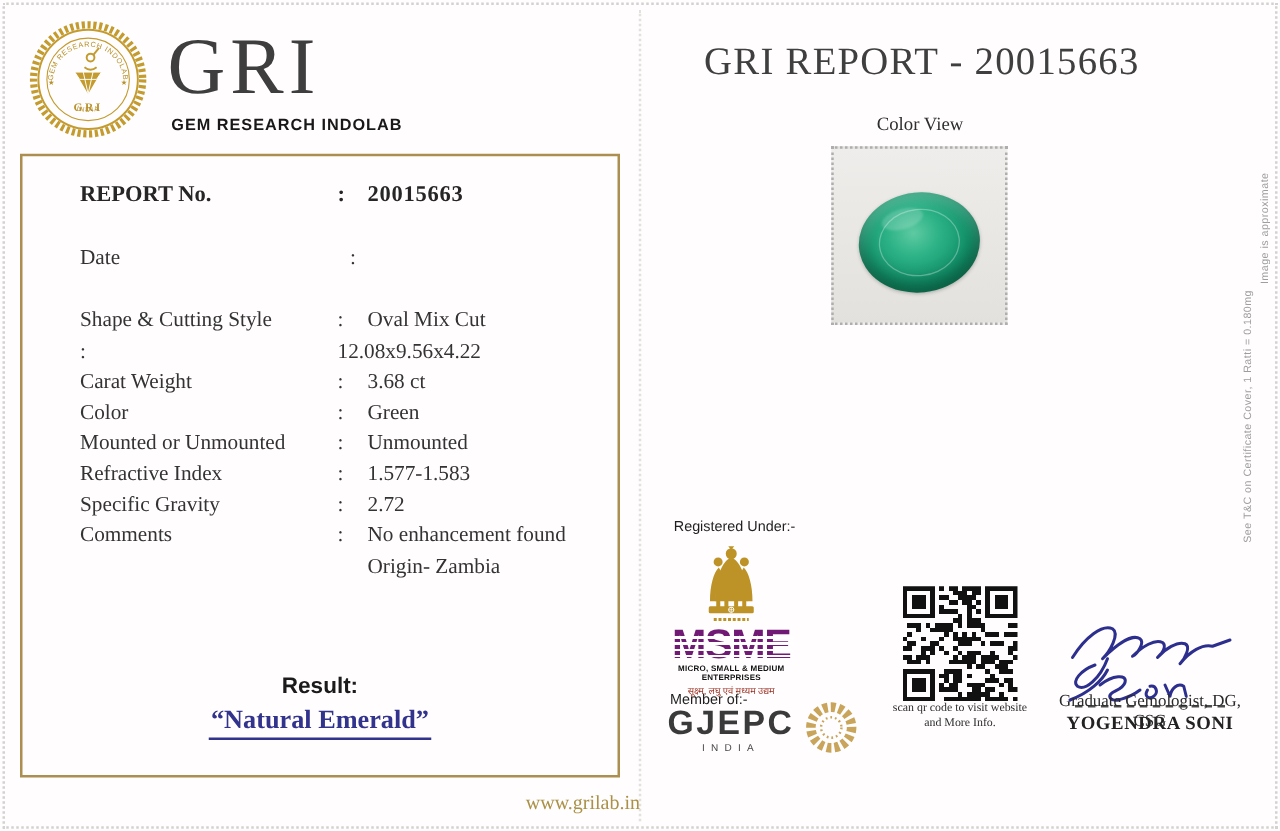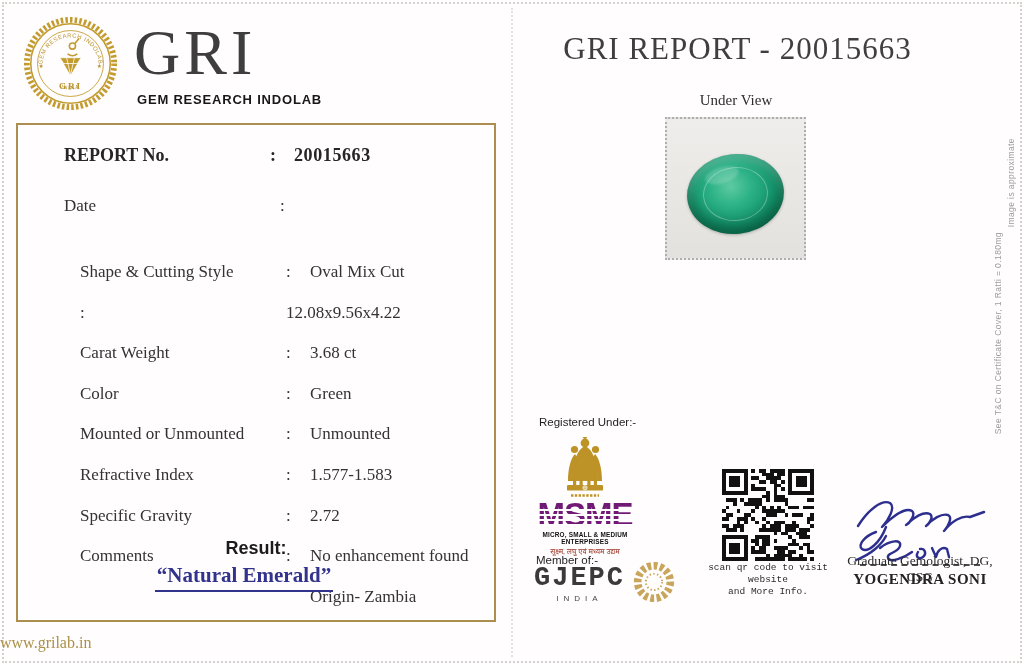--- a/index.html
+++ b/index.html
@@ -19,27 +19,27 @@
 
   
   .gold-box { position:absolute; left:16px; top:123px; width:480px; height:499px;
           border:2px solid #ab8e50; }
   .field-row { position:absolute; left:64px; width:420px; display:grid;
           grid-template-columns:206px 24px auto; font-size:17px; color:#333; }
   .row-reportno { top:145px; font-weight:bold; font-size:18px; color:#262626; }
   .row-reportno .val { letter-spacing:0.6px; }
   .row-date { top:196px;gap:10px; }
   .specs { position:absolute; left:64px; top:244px; width:420px; }
-  .specs .field-row { position:static; margin:16px; height:24.6px; line-height:24.6px; }
+  .specs .field-row { position:static; margin:0; height:24.6px; line-height:24.6px; }
   .result-label { position:absolute; left:16px; top:538px; width:480px; text-align:center;
           font-family:"Liberation Sans",sans-serif; font-weight:bold; font-size:18px; color:#1b1b1b; }
-  .result-value { position:absolute; left:4px; top:563px; width:480px; text-align:center; }
+  .result-value { position:absolute; left:16px; top:563px; width:480px; text-align:center; }
   .result-value span { display:inline-block; font-weight:bold; font-size:21px; color:#32338c;
           border-bottom:2px solid #32338c; padding:0 2px 2px 2px; }
-  .website { position:absolute; left:0; top:634px; width:512px; text-align:left;
+  .website { position:absolute; left:0; top:634px; width:512px; text-align:right;
           font-size:16px; color:#ab9148; }
 
   
   .report-title { position:absolute; left:550px; top:31px; width:375px; text-align:center;
           font-size:31px; color:#3f3f3f; letter-spacing:1px; }
   .face-view { position:absolute; left:660px; top:92px; width:152px; text-align:center;
           font-size:15px; color:#2e2e2e; }
   .photo { position:absolute; left:665px; top:117px; width:141px; height:143px;
           background:linear-gradient(180deg,#eeedeb 0%,#e7e6e2 60%,#e2e1dd 100%);
           border:2px dotted #aeaeae; display:flex; justify-content:center; align-items:center; }
@@ -68,30 +68,30 @@
           transform:scaleY(1.0); }
   .msme-logo::after { content:""; position:absolute; left:-2px; right:-2px; top:7px; bottom:3px;
           background:repeating-linear-gradient(180deg, rgba(255,255,255,0) 0 3px, #fff 3px 5px); }
   .msme-line1 { font-family:"Liberation Sans",sans-serif; font-weight:bold; font-size:6.4px;
           color:#111; margin-top:1px; letter-spacing:0.2px; }
   .msme-line2 { font-size:7.5px; color:#9c3326; margin-top:1px; }
 
   .member-heading { position:absolute; left:536px; top:554px; font-family:"Liberation Sans",sans-serif;
           font-size:11.5px; color:#1f1f1f; }
   .gjepc-block { position:absolute; left:534px; top:565px; display:flex; align-items:flex-start; }
-  .gjepc-text { font-family:Liberation Mono, monospace; font-weight:bold; font-size:27px;
+  .gjepc-text { font-family:Liberation Sans, sans-serif; font-weight:bold; font-size:27px;
           line-height:1; color:#3a3a3a; letter-spacing:2px; }
   .gjepc-sub { font-family:"Liberation Sans",sans-serif; font-size:8px; letter-spacing:5px;
           color:#474747; margin-top:2px; text-align:center; }
   .gjepc-emblem { width:46px; height:46px; margin-left:6px; margin-top:-6px; }
 
   .qr { position:absolute; left:722px; top:469px; width:92px; height:92px; }
   .qr svg { width:100%; height:100%; shape-rendering:crispEdges; fill:#111; }
   .qr-caption { position:absolute; left:698px; top:562px; width:140px; text-align:center;
-          font-family:Liberation Mono, monospace; font-size:9.5px; line-height:1.25; color:#2d2d2d; }
+          font-family:Liberation Serif, serif; font-size:9.5px; line-height:1.25; color:#2d2d2d; }
 
   .signature { position:absolute; left:852px; top:486px; width:138px; height:80px; }
   .sig-dashline { position:absolute; left:860px; top:564px; width:120px;
           border-top:2px dashed #4c4c4c; }
   .sig-name { position:absolute; left:845px; top:571px; width:150px; text-align:center;
           font-weight:bold; font-size:15px; color:#222; letter-spacing:0.5px; }
   .sig-title { position:absolute; left:836px; top:553px; width:168px; text-align:center;
           font-size:13.5px; color:#2a2a2a; }
 </style>
 </head>
@@ -191,21 +191,21 @@
     </div>
   </div>
 
   <div class="result-label">Result:</div>
   <div class="result-value">
     <span>“Natural Emerald”</span>
   </div>
   <div class="website">www.grilab.in</div>
 
   <div class="report-title">GRI REPORT - 20015663</div>
-  <div class="face-view">Under View</div>
+  <div class="face-view">Color View</div>
 
   <div class="photo">
     <div class="emerald"></div>
   </div>
 
   <div class="vnote vnote-image">Image is approximate</div>
   <div class="vnote vnote-tnc">See T&amp;C on Certificate Cover, 1 Ratti = 0.180mg</div>
 
   <div class="reg-heading">Registered Under:-</div>
 

